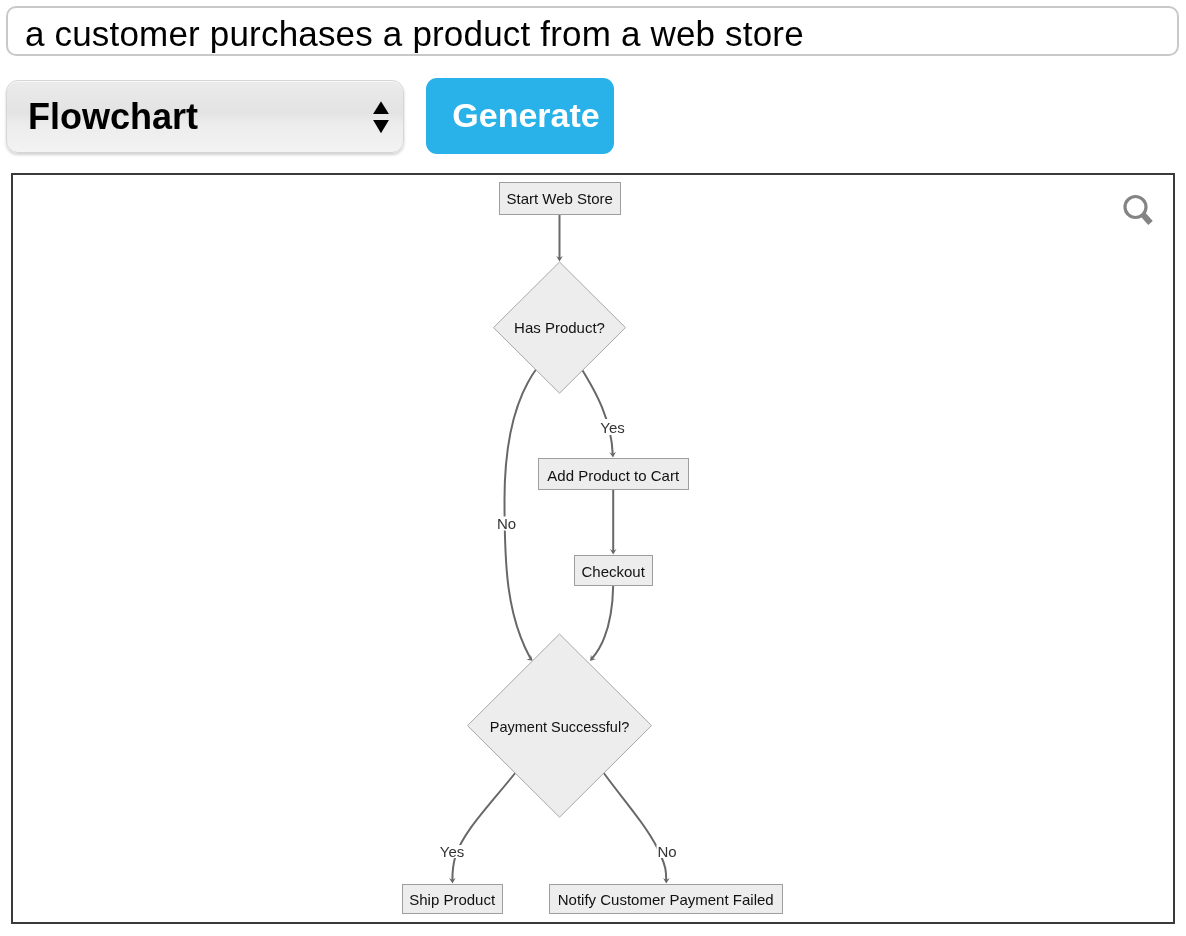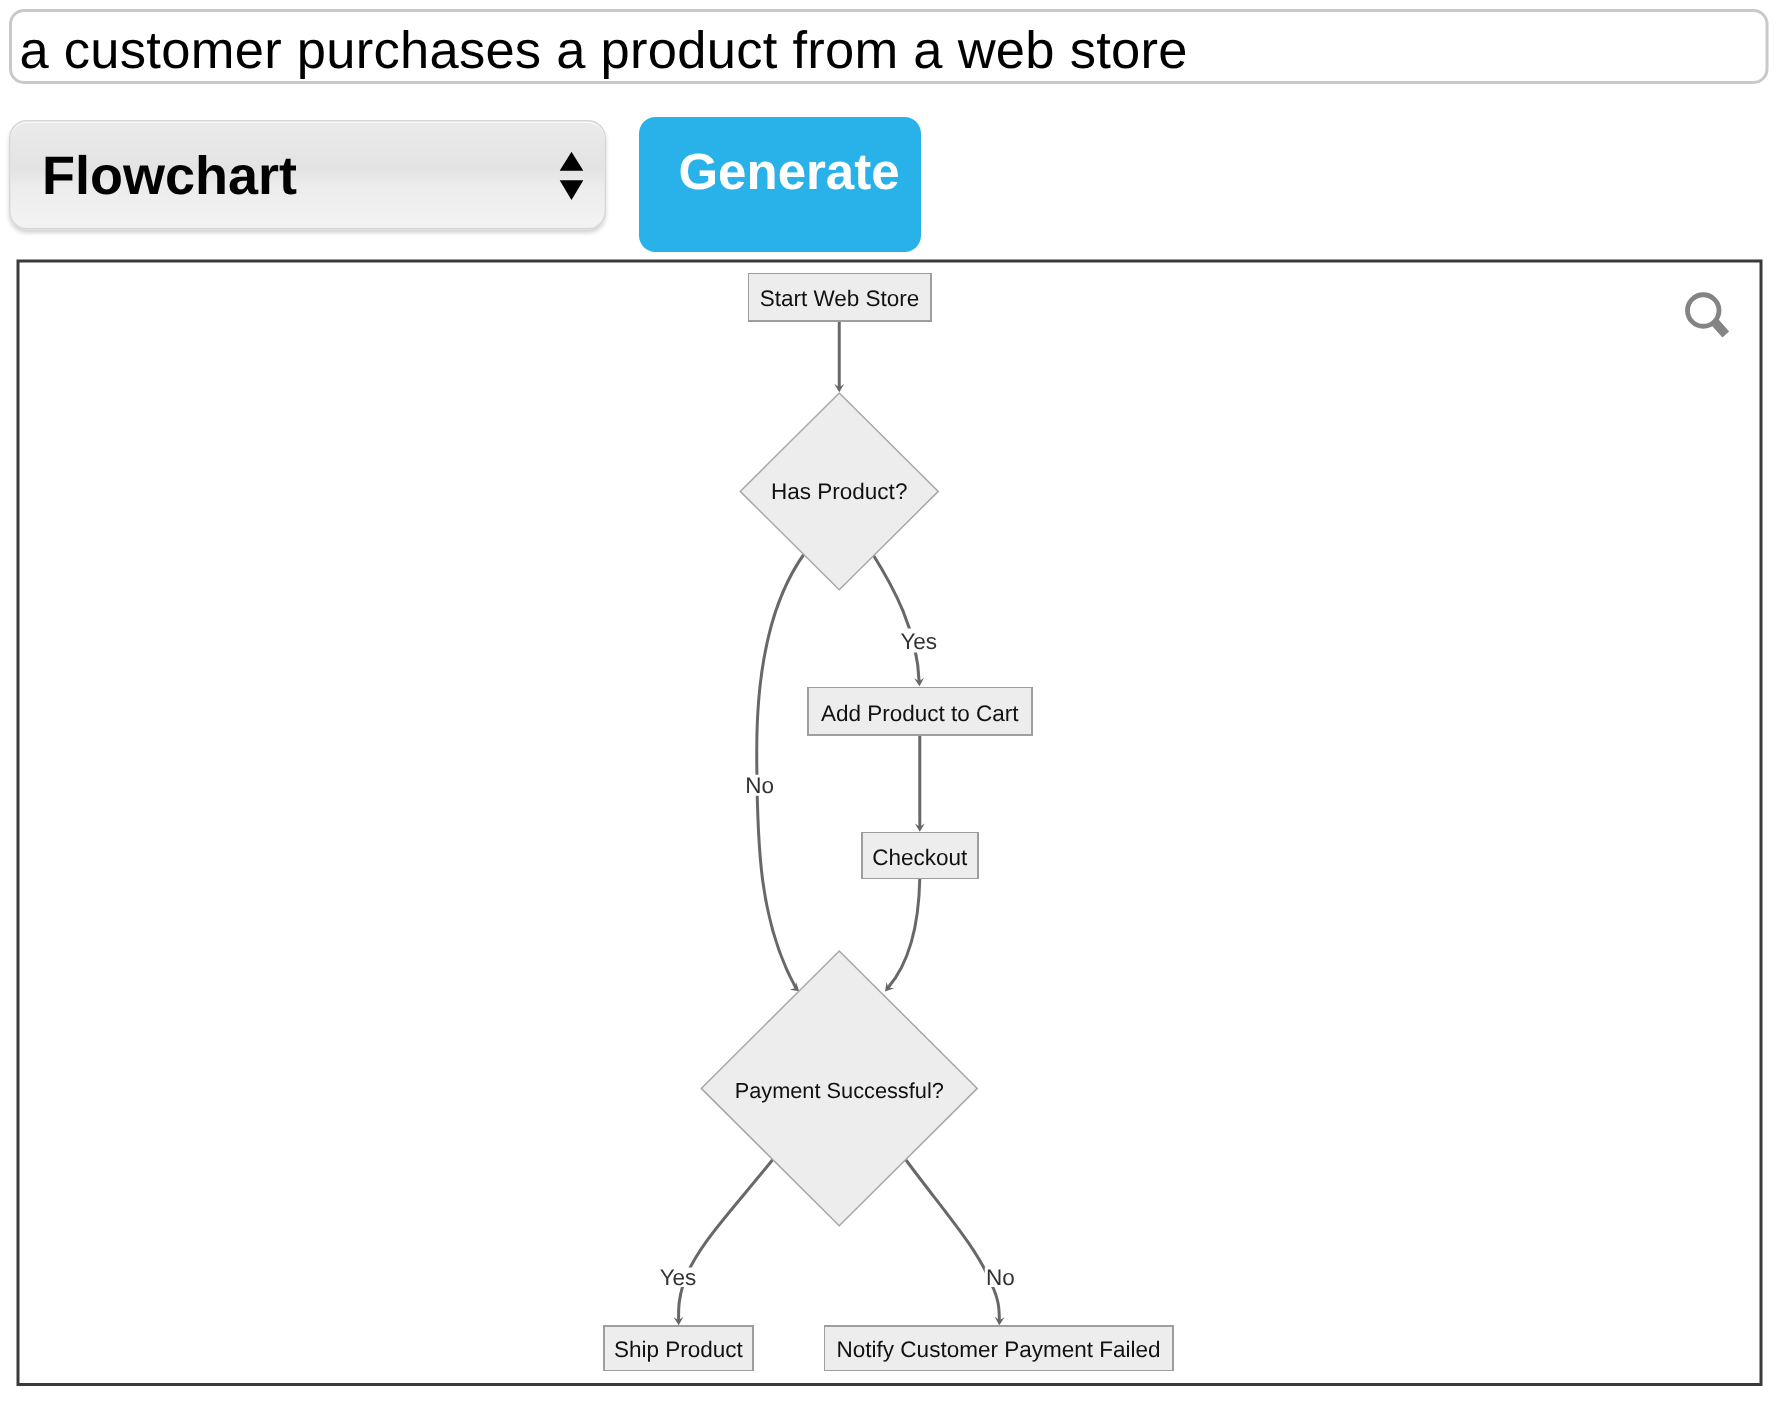--- a/index.html
+++ b/index.html
@@ -1,35 +1,35 @@
 <!DOCTYPE html>
 <html><head>
 <meta charset="utf-8">
 <style>
   * { box-sizing: border-box; margin: 0; padding: 0; }
   html,body { width:1186px; height:936px; background:#fff; font-family:"Liberation Sans", sans-serif; -webkit-font-smoothing: antialiased; }
   #inp {
     position:absolute; left:6px; top:6px; width:1173px; height:50px;
     border:2px solid #c9c9c9; border-radius:10px; background:#fff;
-    font-size:35px; color:#000; line-height:51px; padding-left:5px; letter-spacing:0.18px;
+    font-size:35px; color:#000; line-height:51px; padding-left:17px; letter-spacing:0.18px;
     white-space:nowrap; overflow:hidden; opacity:0.999; will-change:transform;
   }
   #sel {
     position:absolute; left:6px; top:80px; width:398px; height:73px;
     border-radius:12px;
     background:linear-gradient(#ebebeb 0%, #e3e3e3 45%, #ececec 60%, #f3f3f3 100%);
     border:1px solid #d6d6d6;
     box-shadow:0 2px 3px rgba(0,0,0,0.18), inset 0 1px 0 rgba(255,255,255,.7);
     font-size:36px; color:#000; line-height:71px; padding-left:21px; opacity:0.999; will-change:transform;font-weight:bold;
   }
   #sel .arrows {
     position:absolute; right:14px; top:19.5px; width:16px; height:33px;
   }
   #btn {
-    position:absolute; left:426px; top:78px; width:188px; height:90px;
+    position:absolute; left:426px; top:78px; width:188px; height:76px;
     border-radius:11px; background:#29b1e9;
     color:#fff; font-weight:bold; font-size:34px; text-align:center; line-height:74px; opacity:0.999; will-change:transform;padding-left:12px;
   }
   #frame {
     position:absolute; left:11px; top:173px; width:1164px; height:751px;
     border:2px solid #3a3a3a; background:#fff;
   }
   #chart { position:absolute; left:0; top:0; opacity:0.999; will-change:transform; }
 </style>
 </head>

